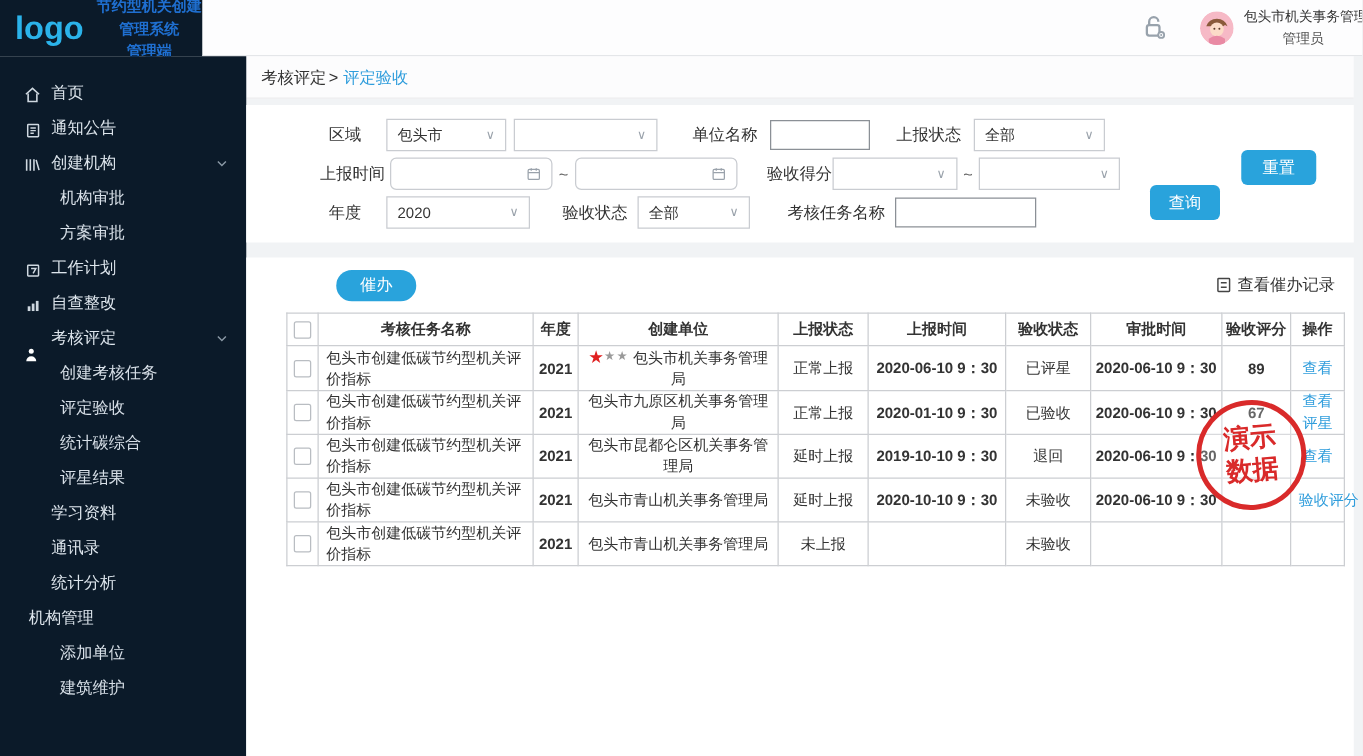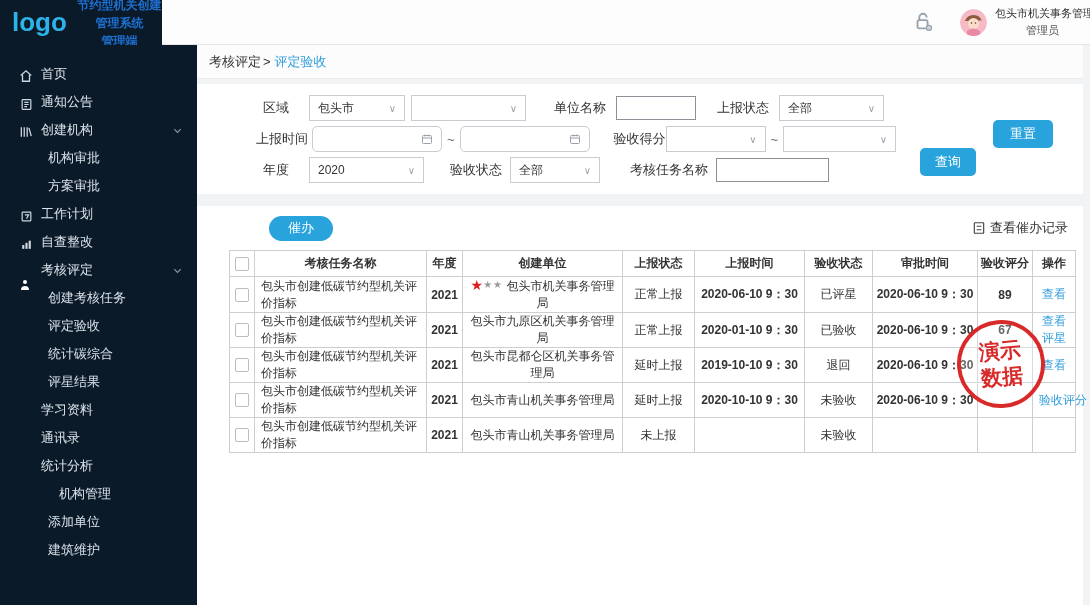--- a/index.html
+++ b/index.html
@@ -193,21 +193,21 @@
         </div>
       <div class="menu-item" style="padding-left:41px">
           <span>学习资料</span>
         </div>
       <div class="menu-item" style="padding-left:41px">
           <span>通讯录</span>
         </div>
       <div class="menu-item" style="padding-left:41px">
           <span>统计分析</span>
         </div>
-      <div class="menu-item" style="padding-left:59px">
+      <div class="menu-item" style="padding-left:23px">
           <span>机构管理</span>
         </div>
       <div class="menu-item lv2">
           <span>添加单位</span>
         </div>
       <div class="menu-item lv2">
           <span>建筑维护</span>
         </div>
     </nav>
 

